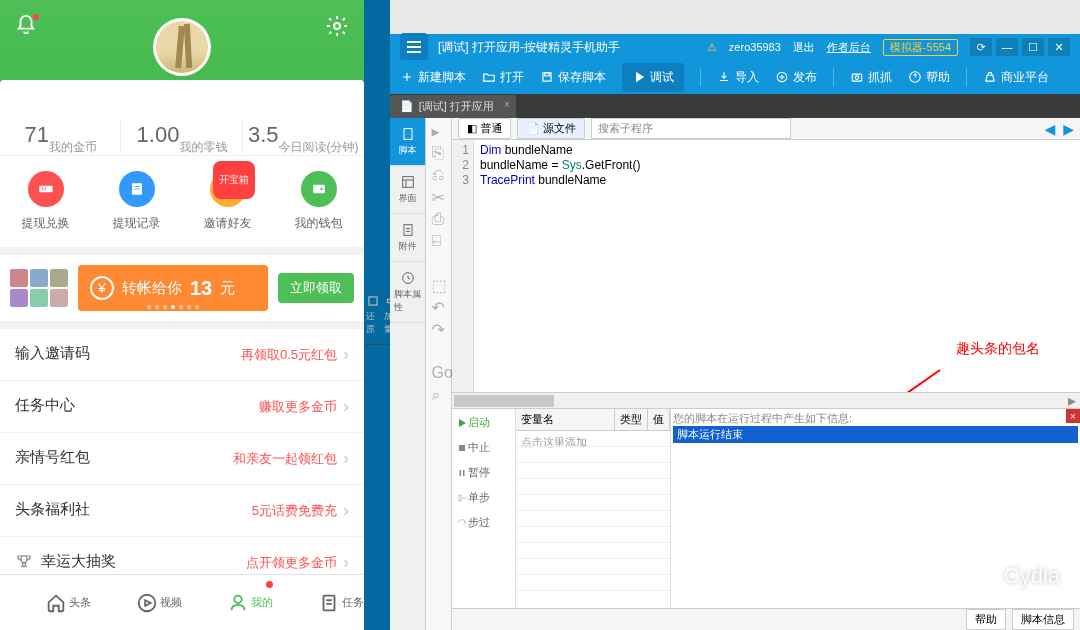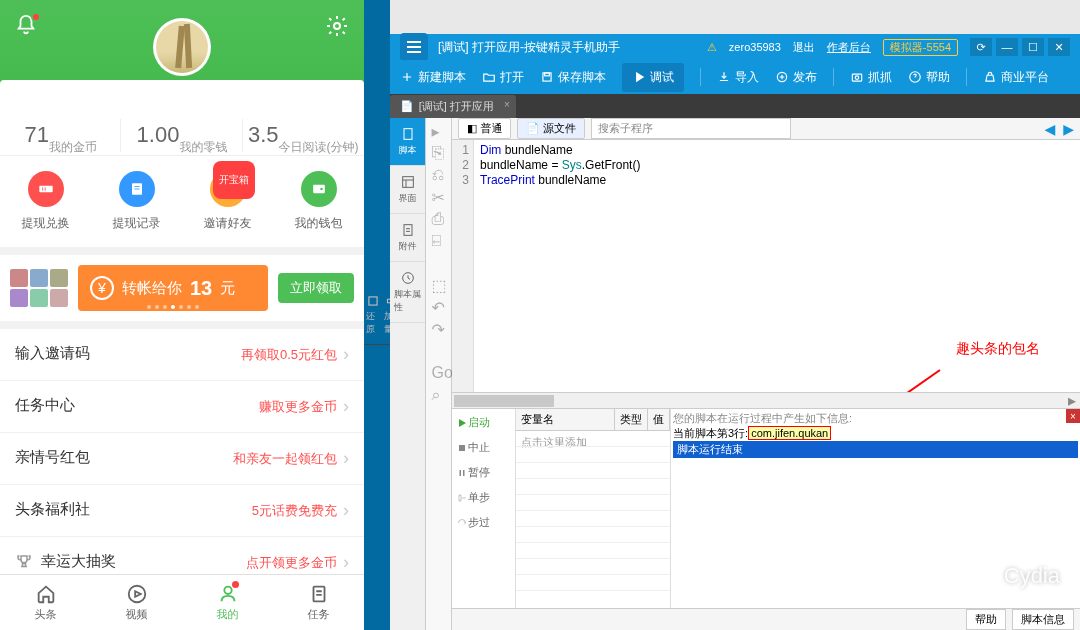--- a/index.html
+++ b/index.html
@@ -46,21 +46,21 @@
 .dots span{width:4px;height:4px;background:rgba(255,255,255,.5);border-radius:50%}
 .dots span.active{background:#fff}
 .list{background:#fff;margin-top:8px}
 .list-item{display:flex;justify-content:space-between;align-items:flex-start;padding:15px;border-bottom:1px solid #f0f0f0;font-size:15px}
 .list-item .left{color:#333;display:flex;align-items:center;gap:8px}
 .list-item .right{color:#ff5050;font-size:13px;display:flex;align-items:center;gap:4px}
 .list-item .right::after{content:"›";color:#ccc;font-size:18px;margin-left:2px}
 .trophy-icon{width:18px;height:18px}
 .trophy-icon svg{width:18px;height:18px;stroke:#999;fill:none;stroke-width:2}
 .tabbar{position:absolute;bottom:0;left:0;right:0;height:56px;background:#fff;border-top:1px solid #e0e0e0;display:flex}
-.tab{flex:1;display:flex;flex-direction:column;align-items:center;justify-content:center;gap:2px;font-size:11px;color:#666}
+.tab{flex:1;display:flex;align-items:center;justify-content:flex-end;gap:2px;font-size:11px;color:#666}
 .tab.active{color:#4dbf56}
 .tab svg{width:22px;height:22px;stroke:currentColor;fill:none;stroke-width:2}
 .tab-dot{position:absolute;top:6px;margin-left:16px;width:7px;height:7px;background:#ff4040;border-radius:50%}
 
 .vtoolbar{width:26px;background:#0369a1;color:#bbb;display:flex;flex-direction:row;align-items:center;font-size:9px}
 .vt-item{padding:8px 2px;display:flex;flex-direction:column;align-items:center;gap:2px;border-bottom:1px solid #444;width:100%;cursor:pointer}
 .vt-item svg{width:14px;height:14px;stroke:#bbb;fill:none;stroke-width:2}
 .vt-spacer{flex:1}
 
 .ide{flex:1;display:flex;flex-direction:column;background:#e8e8e8;min-width:0}
@@ -586,21 +586,20 @@
                 <div></div>
                 <div></div>
                 <div></div>
                 <div></div>
               </div>
               <div class="placeholder">点击这里添加</div>
             </div>
         </div>
         <div class="output">
           <div class="out-line1">您的脚本在运行过程中产生如下信息:</div>
-          <div class="out-line2"><span>当前脚本第3行:</span><span class="hl">com.jifen.qukan</span></div>
           <div class="out-bar">脚本运行结束</div>
         </div>
       </div>
       <div class="bottom-tabs" style="justify-content:flex-end">
         <div class="bt">帮助</div>
         <div class="bt">脚本信息</div>
       </div>
     </div>
   </div>
   <div class="watermark">

